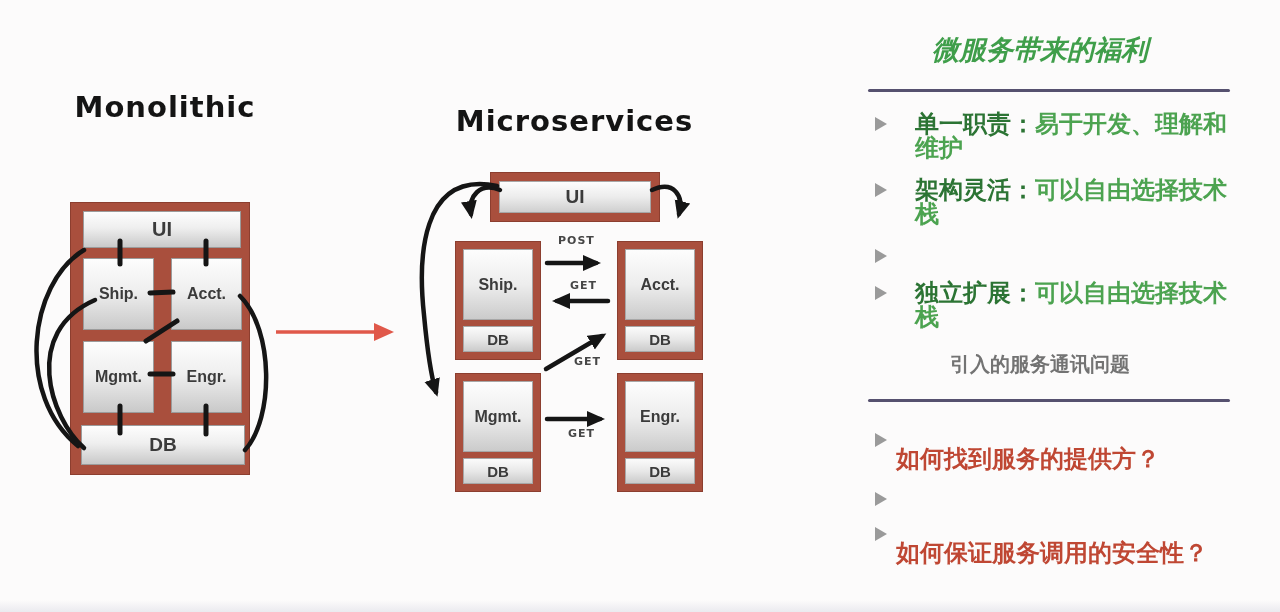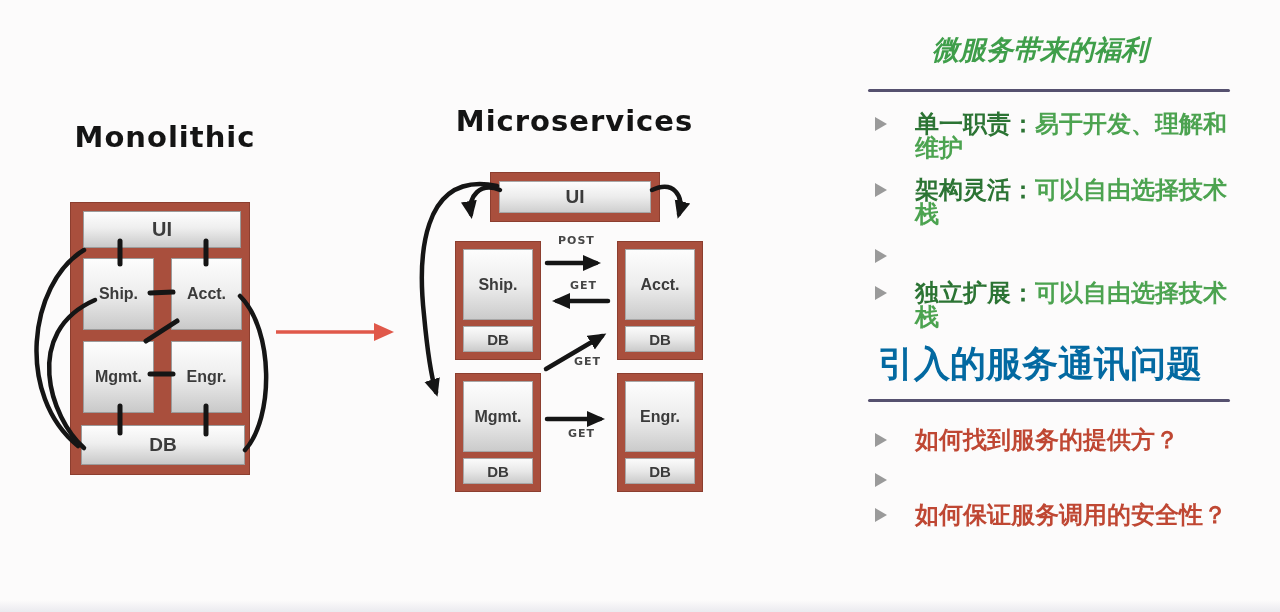--- a/index.html
+++ b/index.html
@@ -15,21 +15,21 @@
   
   .diagram-title {
     position:absolute;
     font-family:"DejaVu Sans", sans-serif;
     font-weight:800;
     font-size:29px;
     color:#141414;
     letter-spacing:1px;
     text-align:center;
   }
-  #mono-title  { left:70px;  top:120px; width:190px; }
+  #mono-title  { left:70px;  top:90px; width:190px; }
   #micro-title { left:452px; top:104px; width:245px; }
 
   
   .mono-box {
     position:absolute; left:70px; top:202px; width:180px; height:273px;
     background:#a94f3d; border:1px solid #8c3e2f;
   }
   .gray-cell {
     position:absolute;
     background:linear-gradient(180deg,#fdfdfd 0%,#efefef 45%,#c9c9c9 100%);
@@ -96,30 +96,30 @@
 
   
   .panel { position:absolute; left:868px; width:362px; }
   #benefits-panel { top:33px; }
   #issues-panel   { top:346px; }
   .panel-title {
     text-align:center; font-weight:700;
     line-height:34px; padding-right:18px;
   }
   #benefits-title { font-size:27px; color:#3f9e4a;font-style:italic; }
-  #issues-title   { font-size:36px; color:#0369a1; line-height:36px; }
+  #issues-title   { font-size:20px; color:#737373; line-height:36px; }
   .divider { height:3px; background:#56516f; border-radius:2px; margin-top:22px; }
   #issues-panel .divider { margin-top:17px; }
   .bullet-list { margin-top:20px; }
   #issues-panel .bullet-list { margin-top:26px; }
   .bullet-item {
     display:flex; align-items:flex-start;
     margin-bottom:18px; line-height:24px;
   }
-  #issues-panel .bullet-item { margin-bottom:16px; }
+  #issues-panel .bullet-item { margin-bottom:16px;flex-direction:column; }
   .tri {
     width:0; height:0; flex:0 0 auto;
     border-left:12px solid #9a9a9a;
     border-top:7px solid transparent;
     border-bottom:7px solid transparent;
     margin:5px 0 0 7px;
   }
   .bullet-text { margin-left:28px; font-size:24px; font-weight:700; }
   .g-label { color:#2c7434; }
   .g-text  { color:#4ca350; }

